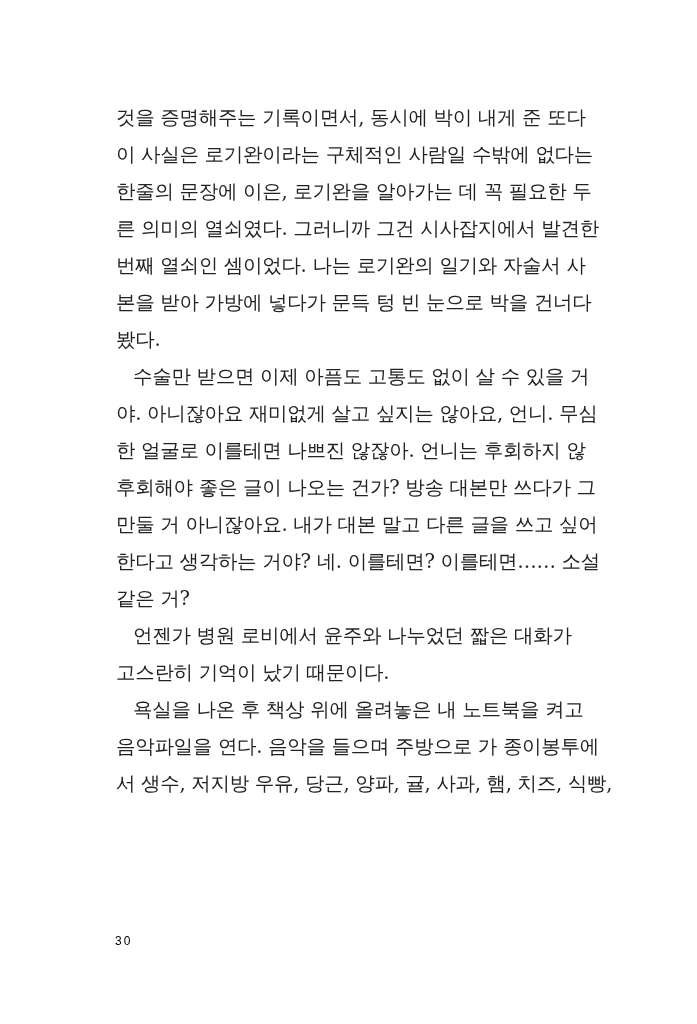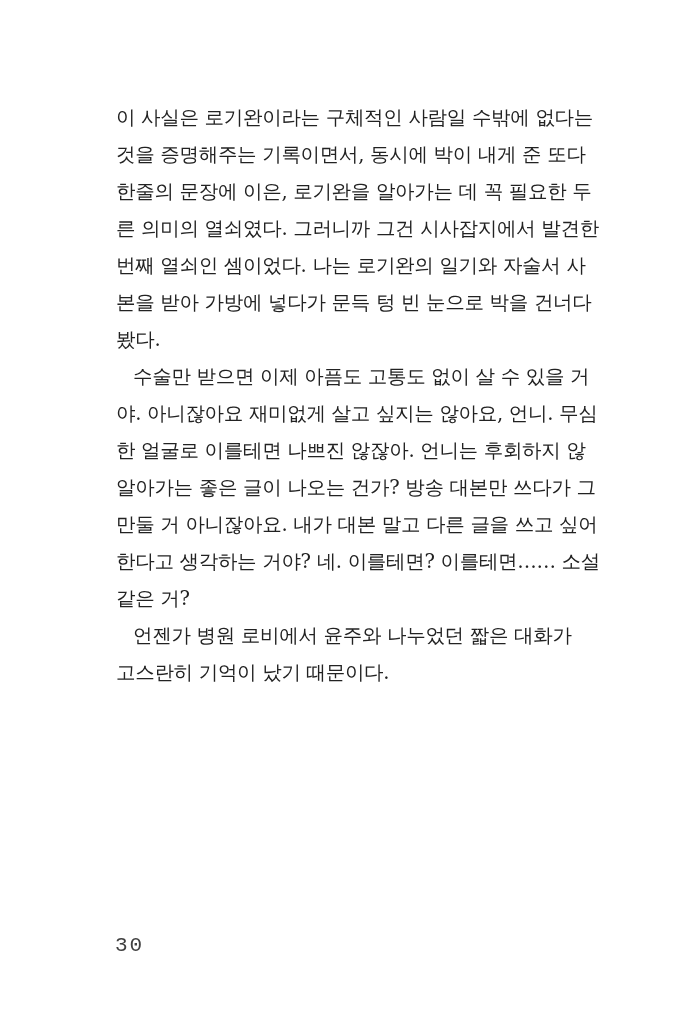--- a/index.html
+++ b/index.html
@@ -40,53 +40,58 @@
     .line.last {
       text-align-last: left;
     }
     .line.indent {
       padding-left: 17px;
     }
     .page-number {
       position: absolute;
       left: 115px;
       top: 934px;
-      font-size: 21px;
+      font-size: 12px;
       letter-spacing: 2px;
-      color: #404040;
-      font-family: Liberation Mono, monospace;
+      color: #000000;
+      font-family: Liberation Sans, sans-serif;
     }
   </style>
 </head>
 <body>
 
 <div class="page">
   <div class="text-block">
 
     <div>
+      <span class="line">것을 증명해주는 기록이면서, 동시에 박이 내게 준 또다</span>
       <span class="line">이 사실은 로기완이라는 구체적인 사람일 수밖에 없다는</span>
-      <span class="line">것을 증명해주는 기록이면서, 동시에 박이 내게 준 또다</span>
       <span class="line">한줄의 문장에 이은, 로기완을 알아가는 데 꼭 필요한 두</span>
       <span class="line">른 의미의 열쇠였다. 그러니까 그건 시사잡지에서 발견한</span>
       <span class="line">번째 열쇠인 셈이었다. 나는 로기완의 일기와 자술서 사</span>
       <span class="line">본을 받아 가방에 넣다가 문득 텅 빈 눈으로 박을 건너다</span>
       <span class="line last">봤다.</span>
     </div>
 
     <div>
       <span class="line indent">수술만 받으면 이제 아픔도 고통도 없이 살 수 있을 거</span>
       <span class="line">야. 아니잖아요 재미없게 살고 싶지는 않아요, 언니. 무심</span>
       <span class="line">한 얼굴로 이를테면 나쁘진 않잖아. 언니는 후회하지 않</span>
-      <span class="line">알아가는 좋은 글이 나오는 건가? 방송 대본만 쓰다가 그</span>
+      <span class="line">후회해야 좋은 글이 나오는 건가? 방송 대본만 쓰다가 그</span>
       <span class="line">만둘 거 아니잖아요. 내가 대본 말고 다른 글을 쓰고 싶어</span>
       <span class="line">한다고 생각하는 거야? 네. 이를테면? 이를테면…… 소설</span>
       <span class="line last">같은 거?</span>
     </div>
 
     <div>
       <span class="line indent">언젠가 병원 로비에서 윤주와 나누었던 짧은 대화가</span>
       <span class="line last">고스란히 기억이 났기 때문이다.</span>
     </div>
 
+    <div>
+      <span class="line indent">욕실을 나온 후 책상 위에 올려놓은 내 노트북을 켜고</span>
+      <span class="line">음악파일을 연다. 음악을 들으며 주방으로 가 종이봉투에</span>
+      <span class="line">서 생수, 저지방 우유, 당근, 양파, 귤, 사과, 햄, 치즈, 식빵,</span>
+    </div>
   </div>
 
   <div class="page-number">30</div>
 </div>
 
 </body></html>

